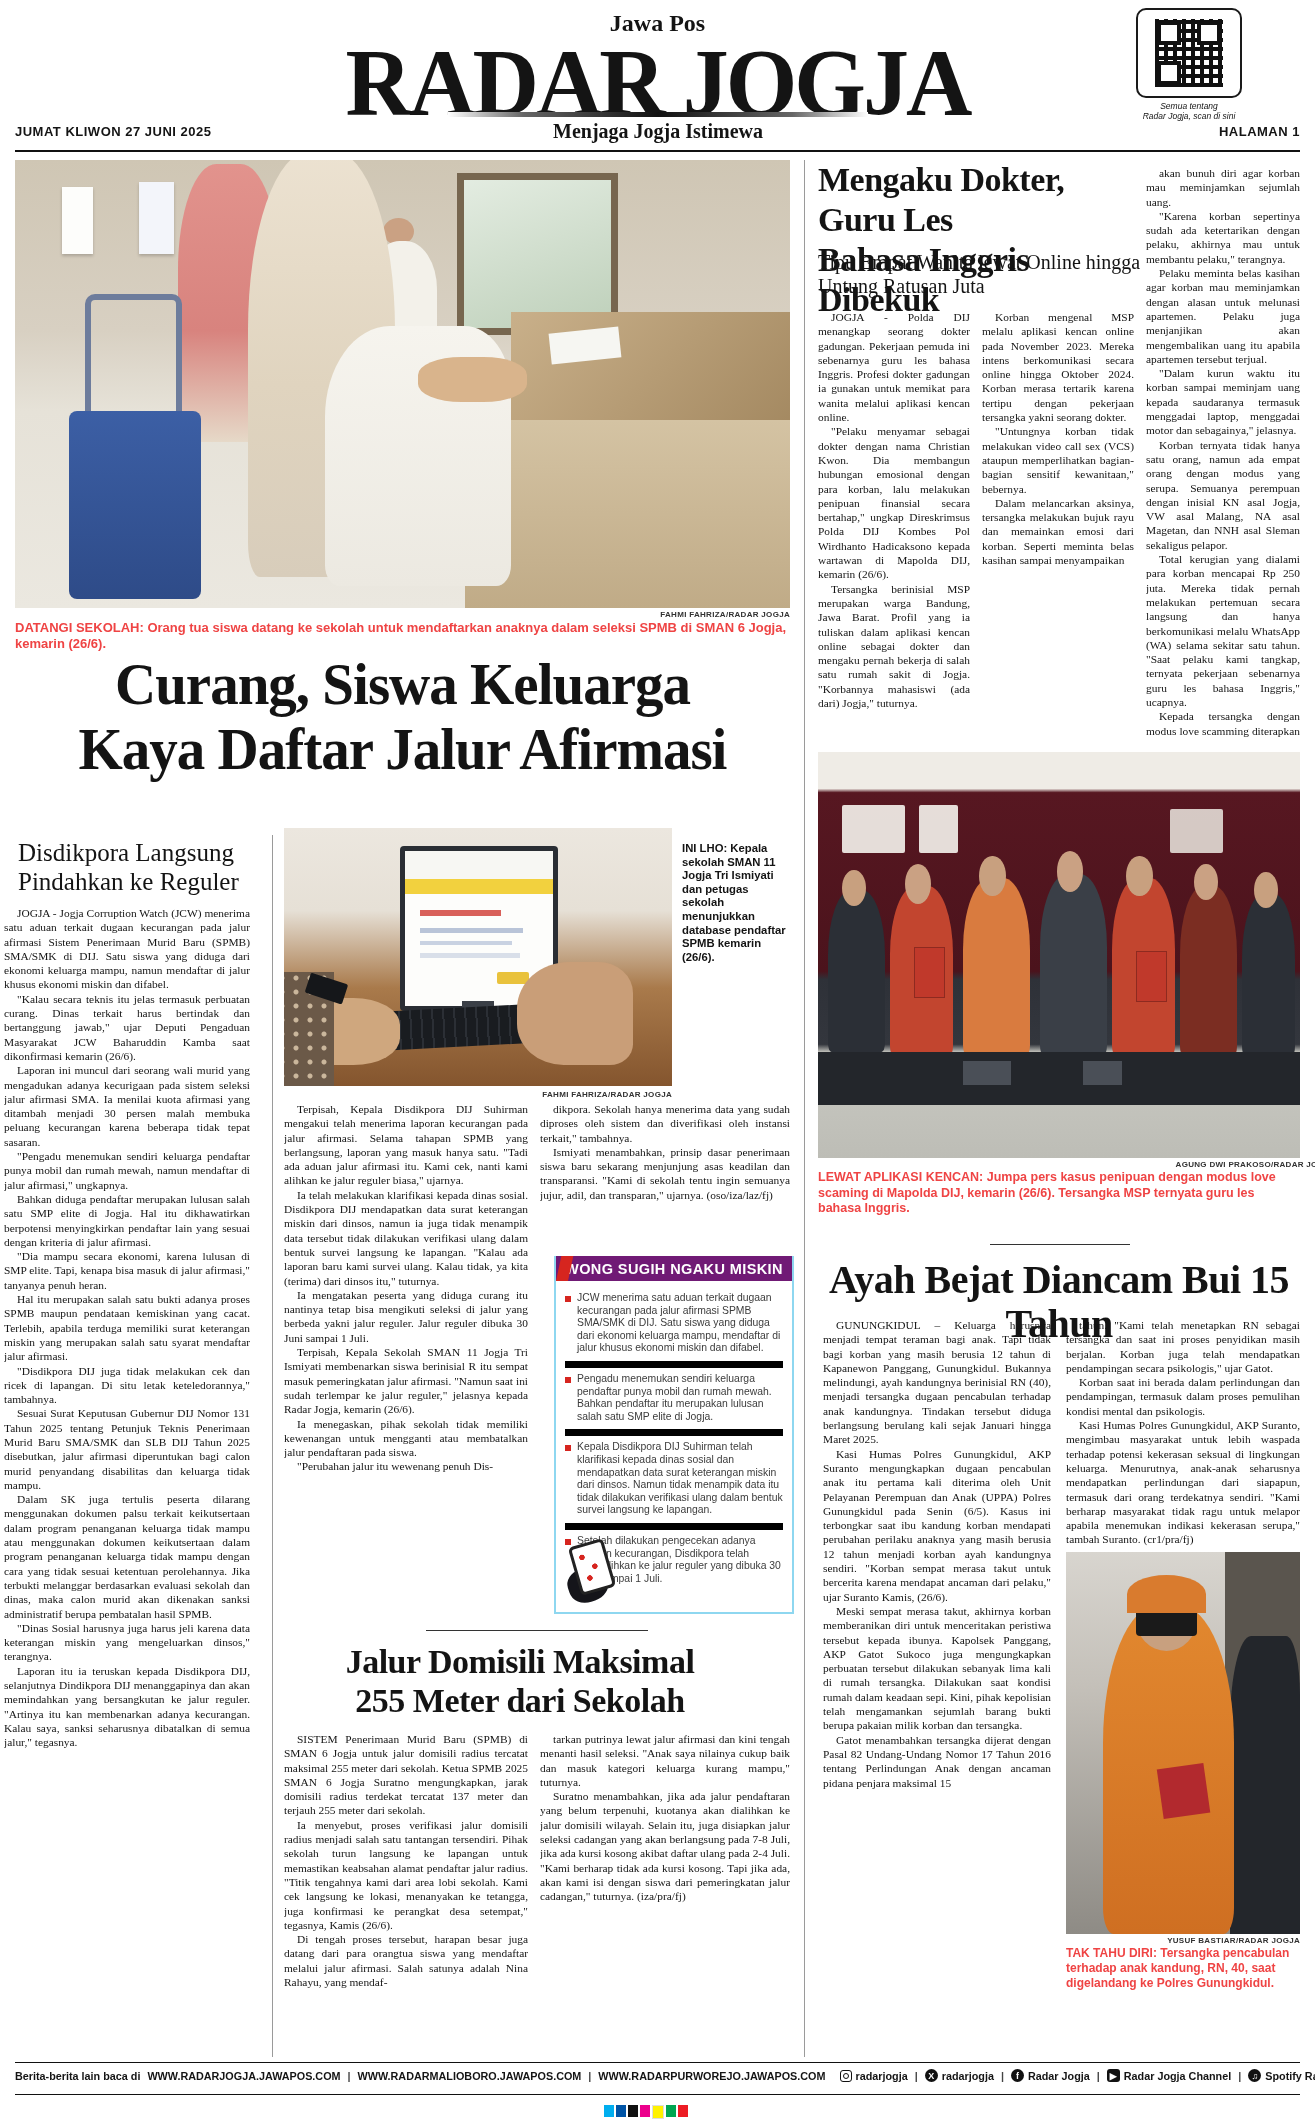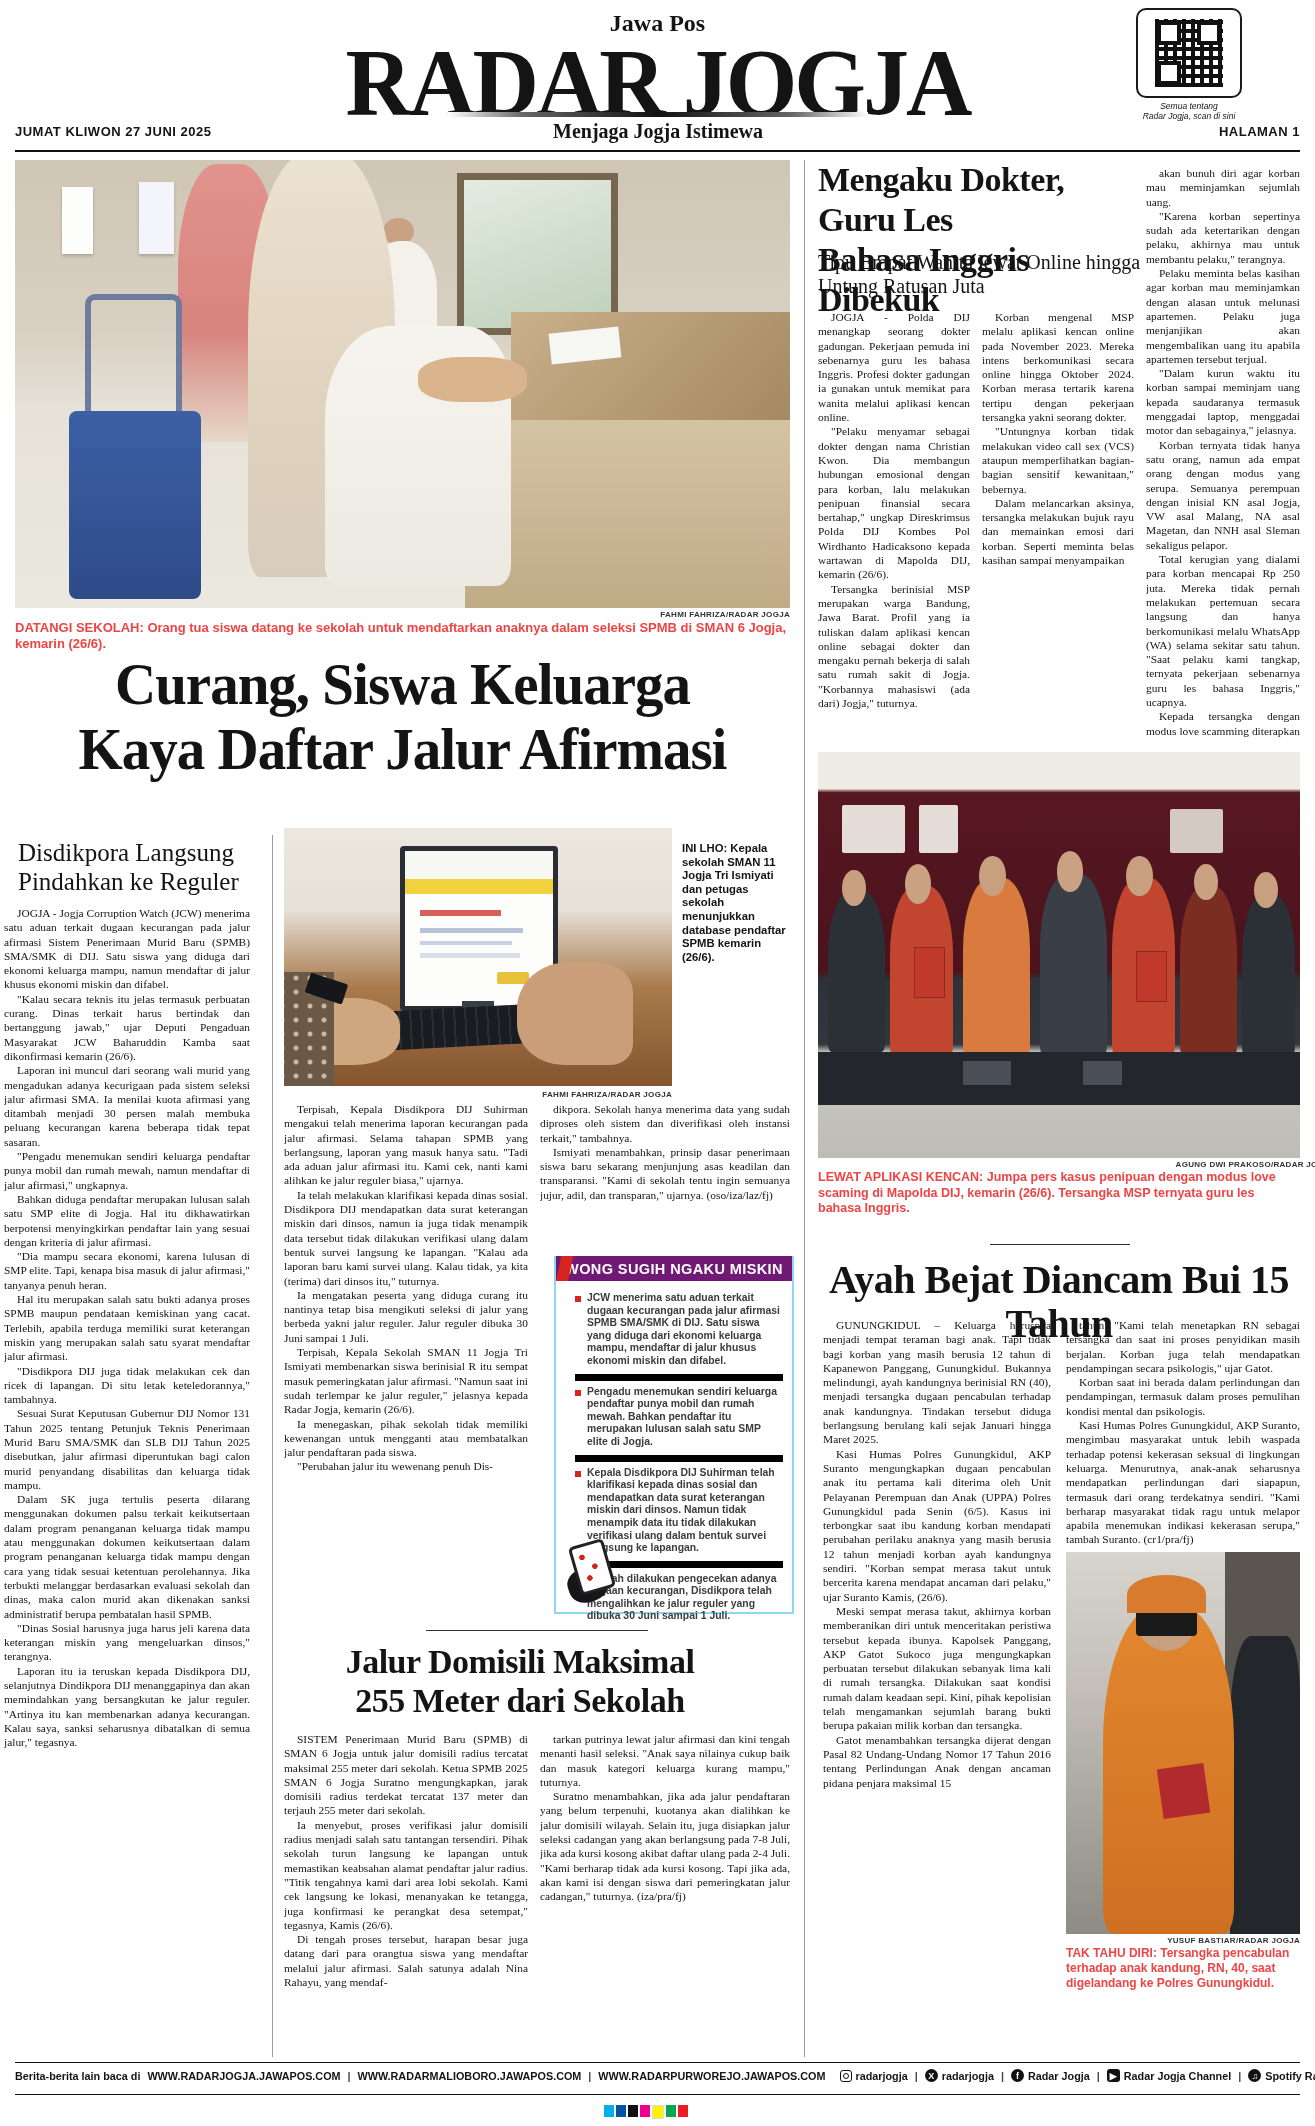--- a/index.html
+++ b/index.html
@@ -36,21 +36,21 @@
   .photo{overflow:hidden;}
   .headline-main{top:652px;left:15px;width:775px;text-align:center;font-size:57px;line-height:61px;
                  font-weight:bold;letter-spacing:-1px;transform:scaleY(1.05);transform-origin:top;}
   .subhead-left{top:838px;left:18px;width:246px;font-size:25px;line-height:29px;}
   .inilho{top:842px;left:682px;width:108px;font-size:11.3px;line-height:13.6px;font-weight:bold;}
   
   .factbox{top:1256px;left:554px;width:236px;height:356px;border:2px solid #8ed7f0;border-top:none;background:#fff;}
   .facthead{position:relative;height:25px;background:#701a75;display:flex;align-items:center;justify-content:center;}
   .facthead::before{content:"";position:absolute;left:0;top:0;width:12px;height:25px;background:#d6251f;transform:skewX(-12deg);transform-origin:bottom;}
   .facthead span{color:#fff;font-size:14.5px;font-weight:bold;letter-spacing:.4px;font-family:"Liberation Sans",sans-serif;}
-  .factitems{padding:6px 9px 4px 19px;font-weight:bold;}
+  .factitems{padding:6px 9px 4px 9px;}
   .factitems p{margin:0;padding:5px 0 6px 12px;position:relative;font-family:"Liberation Sans",sans-serif;
                font-size:10.4px;line-height:12.6px;color:#3c3c3c;border-top:7px solid #000000;text-align:left;}
   .factitems p:first-child{border-top:none;}
   .factitems p::before{content:"";position:absolute;left:0;top:9px;width:6px;height:6px;background:#d6251f;}
   .phoneart{float:left;width:46px;height:62px;margin:4px 8px 0 0;position:relative;}
   .phoneart .hand{position:absolute;left:2px;top:26px;width:40px;height:34px;background:#15151a;border-radius:40% 55% 45% 45%;transform:rotate(-18deg);}
   .phoneart .scr{position:absolute;left:8px;top:0;width:30px;height:44px;background:#fff;border:3px solid #222;border-radius:5px;transform:rotate(-16deg);
       background-image:radial-gradient(circle at 8px 10px,#d6251f 2.5px,transparent 3px),radial-gradient(circle at 18px 22px,#d6251f 2.5px,transparent 3px),radial-gradient(circle at 10px 32px,#d6251f 2.5px,transparent 3px);}
   
   .headline-mid{top:1642px;left:267px;width:506px;text-align:center;font-size:34px;line-height:39px;font-weight:bold;letter-spacing:-.5px;}

